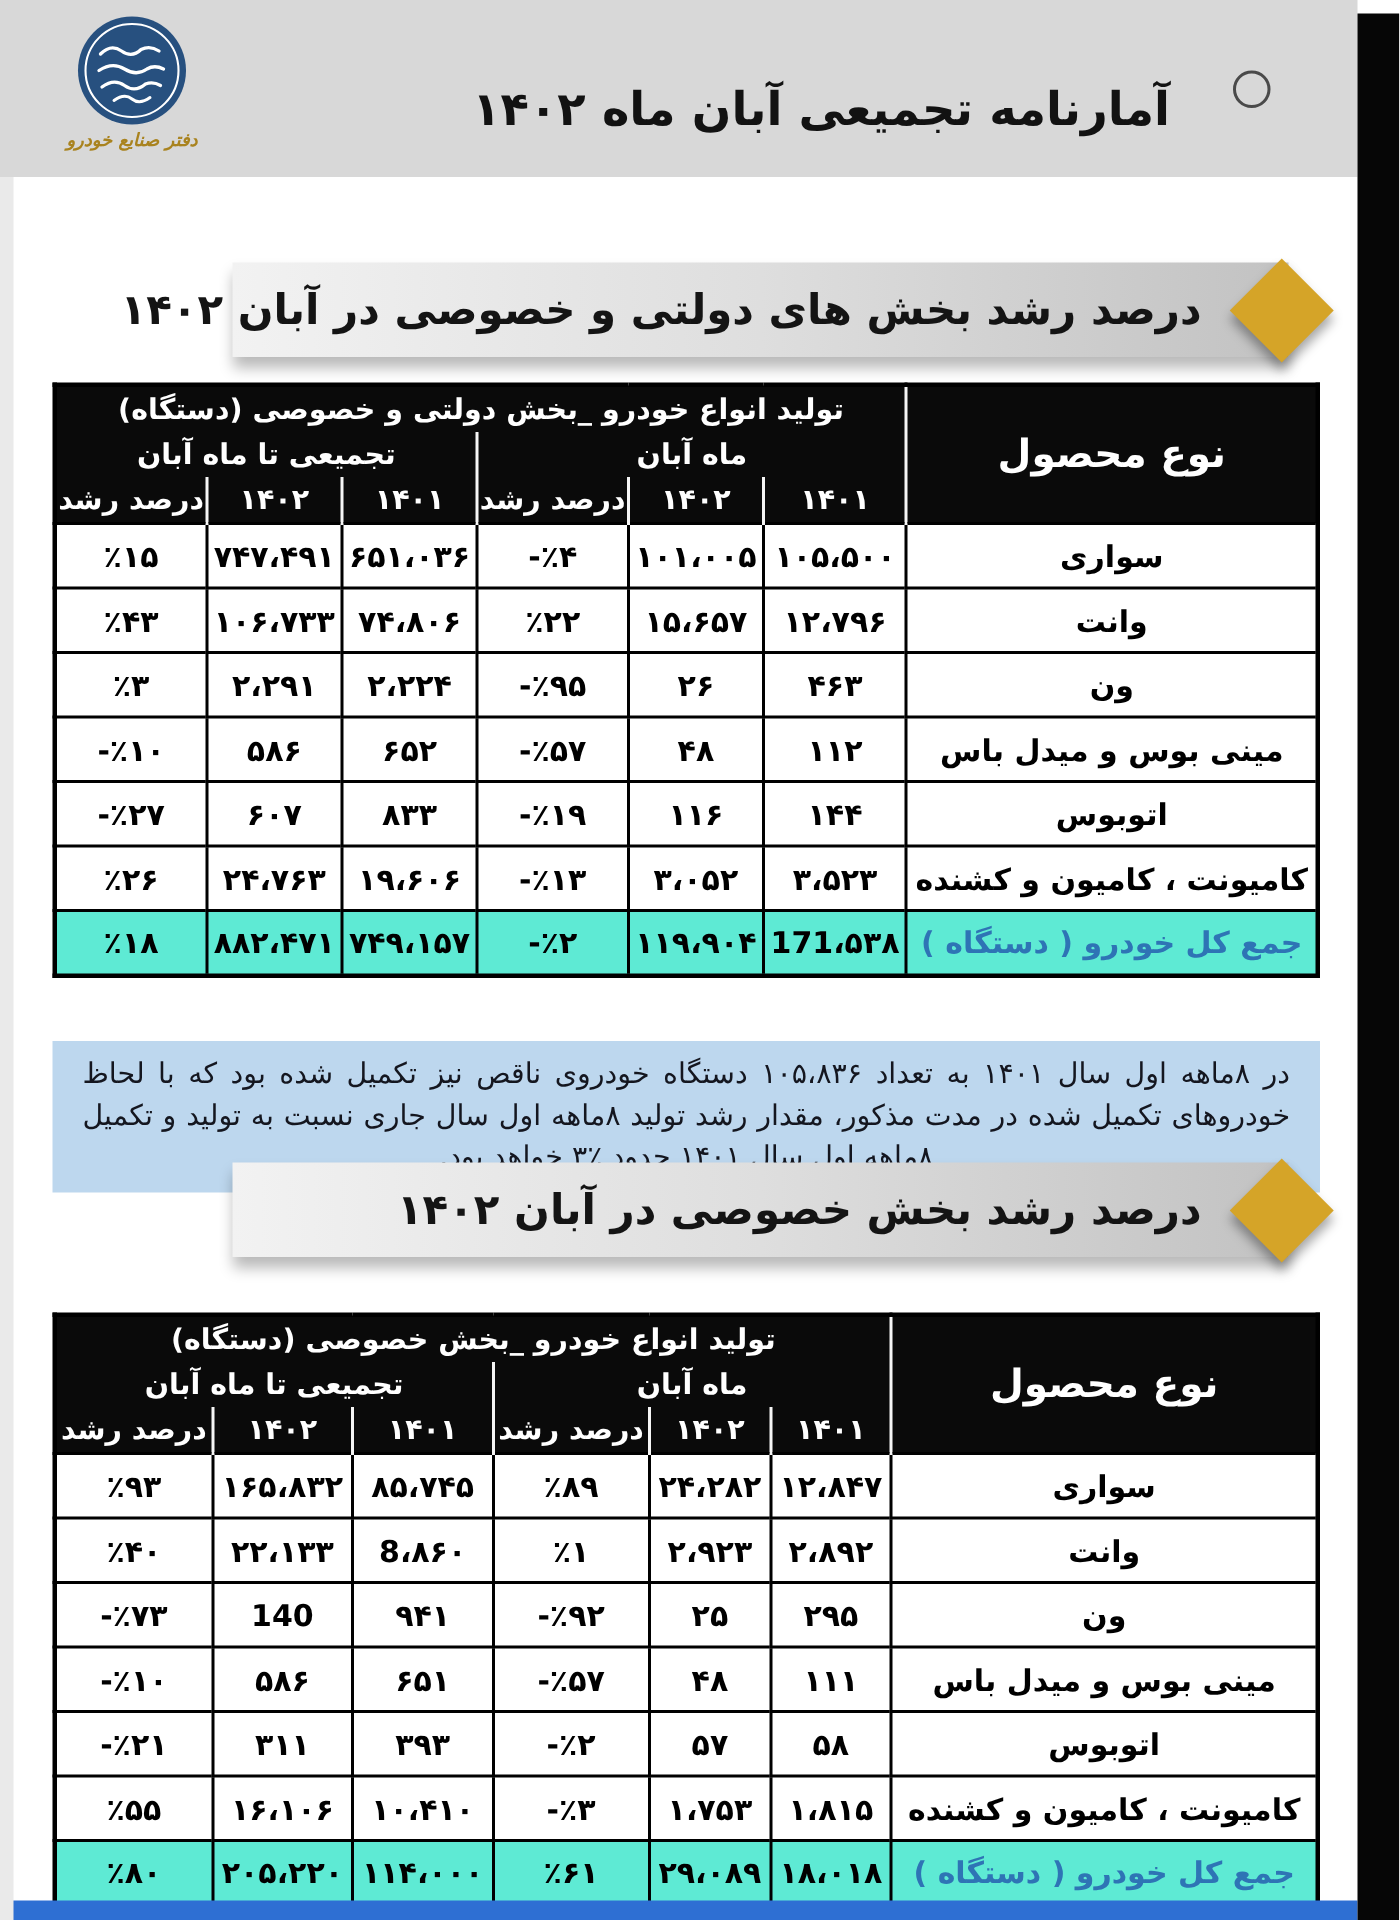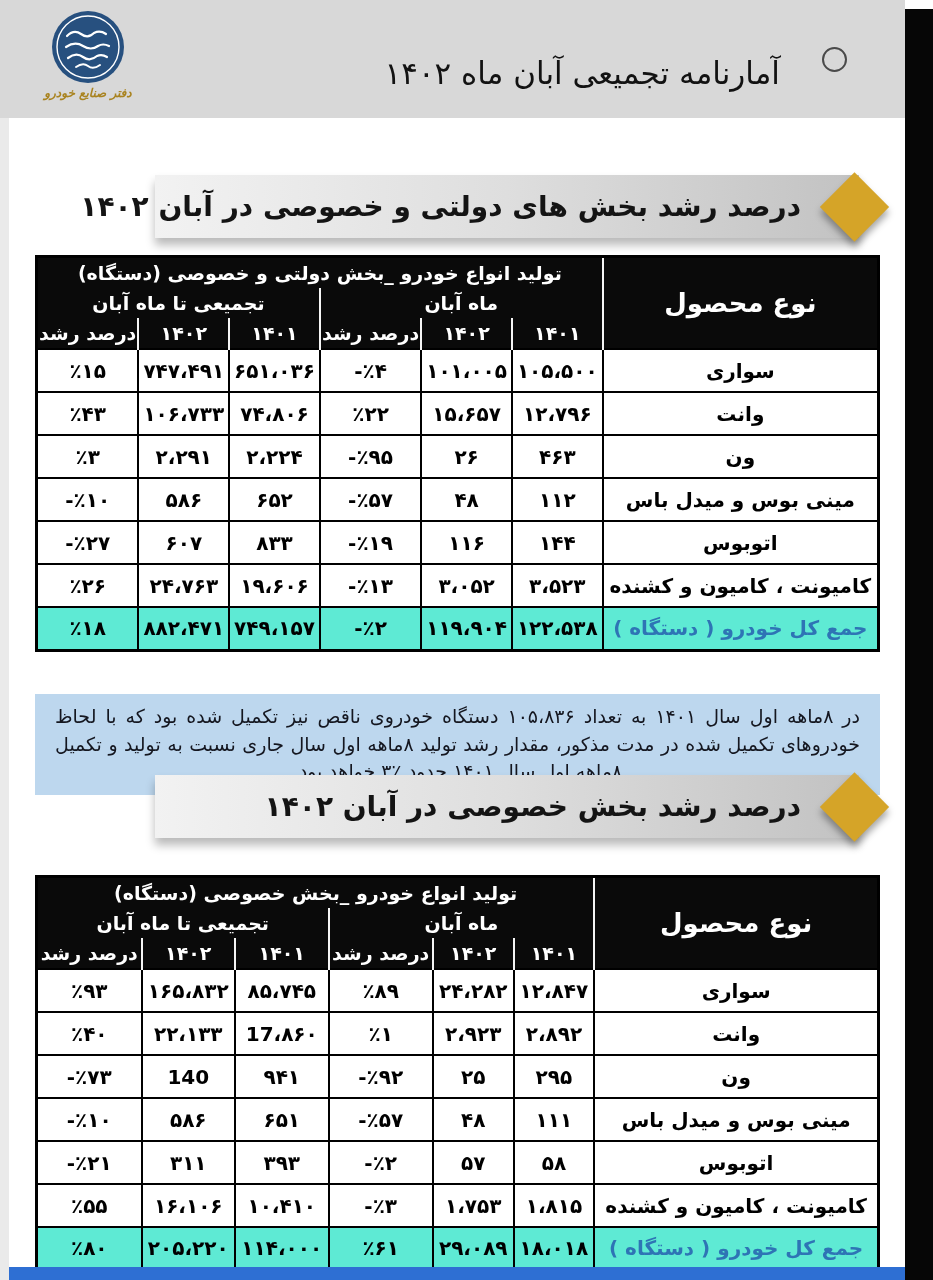--- a/index.html
+++ b/index.html
@@ -14,21 +14,21 @@
   }
   
   .right-bar { position: absolute; top: 9px; right: 0; width: 28px; height: 1271px; background: #060606; z-index: 6; }
   .left-strip { position: absolute; top: 118px; left: 0; width: 9px; height: 1162px; background: #eaeaea; }
   
   .app-header { position: absolute; top: 0; left: 0; width: 905px; height: 118px; background: #d8d8d8; }
   .logo { position: absolute; left: 38px; top: 10px; width: 100px; text-align: center; }
   .logo svg { display: block; margin: 0 auto; }
   .logo-caption { margin-top: 2px; font-size: 12px; font-style: italic; font-weight: bold; color: #a9831f; direction: rtl; }
   .header-title-row { position: absolute; right: 58px; top: 0; height: 118px; display: flex; align-items: center; gap: 42px; direction: ltr; }
-  .page-title { font-size: 31px; font-weight: normal; color: #121212; direction: rtl; white-space: nowrap; margin-top: 27px; }
+  .page-title { font-size: 31px; font-weight: bold; color: #121212; direction: rtl; white-space: nowrap; margin-top: 27px; }
   .title-bullet { width: 25px; height: 25px; border: 2.5px solid #4a4a4a; border-radius: 50%; background: transparent; flex: 0 0 auto; }
   
   .section-bar {
     position: absolute; left: 155px; width: 704px; height: 63px;
     background: linear-gradient(90deg, #f2f2f2 0%, #dedede 50%, #c2c2c2 100%);
     box-shadow: 0 7px 9px rgba(0,0,0,0.28);
     display: flex; align-items: center; justify-content: flex-start;
     padding-left: 70px; direction: rtl;
   }
   .section-bar.pos1 { top: 175px; }
@@ -172,21 +172,21 @@
         <td class="product-cell">کامیونت ، کامیون و کشنده</td>
         <td class="num">۳،۵۲۳</td>
         <td class="num">۳،۰۵۲</td>
         <td class="num">-٪۱۳</td>
         <td class="num">۱۹،۶۰۶</td>
         <td class="num">۲۴،۷۶۳</td>
         <td class="num">٪۲۶</td>
       </tr>
       <tr class="total-row">
         <td class="product-cell">جمع کل خودرو ( دستگاه )</td>
-        <td class="num">۱۲۲،۵۳۸</td>
+        <td class="num">171،۵۳۸</td>
         <td class="num">۱۱۹،۹۰۴</td>
         <td class="num">-٪۲</td>
         <td class="num">۷۴۹،۱۵۷</td>
         <td class="num">۸۸۲،۴۷۱</td>
         <td class="num">٪۱۸</td>
       </tr>
     </tbody>
   </table>
 
   <div class="note-box">
@@ -225,21 +225,21 @@
         <td class="num">٪۸۹</td>
         <td class="num">۸۵،۷۴۵</td>
         <td class="num">۱۶۵،۸۳۲</td>
         <td class="num">٪۹۳</td>
       </tr>
       <tr>
         <td class="product-cell">وانت</td>
         <td class="num">۲،۸۹۲</td>
         <td class="num">۲،۹۲۳</td>
         <td class="num">٪۱</td>
-        <td class="num">17،۸۶۰</td>
+        <td class="num">8،۸۶۰</td>
         <td class="num">۲۲،۱۳۳</td>
         <td class="num">٪۴۰</td>
       </tr>
       <tr>
         <td class="product-cell">ون</td>
         <td class="num">۲۹۵</td>
         <td class="num">۲۵</td>
         <td class="num">-٪۹۲</td>
         <td class="num">۹۴۱</td>
         <td class="num">140</td>

